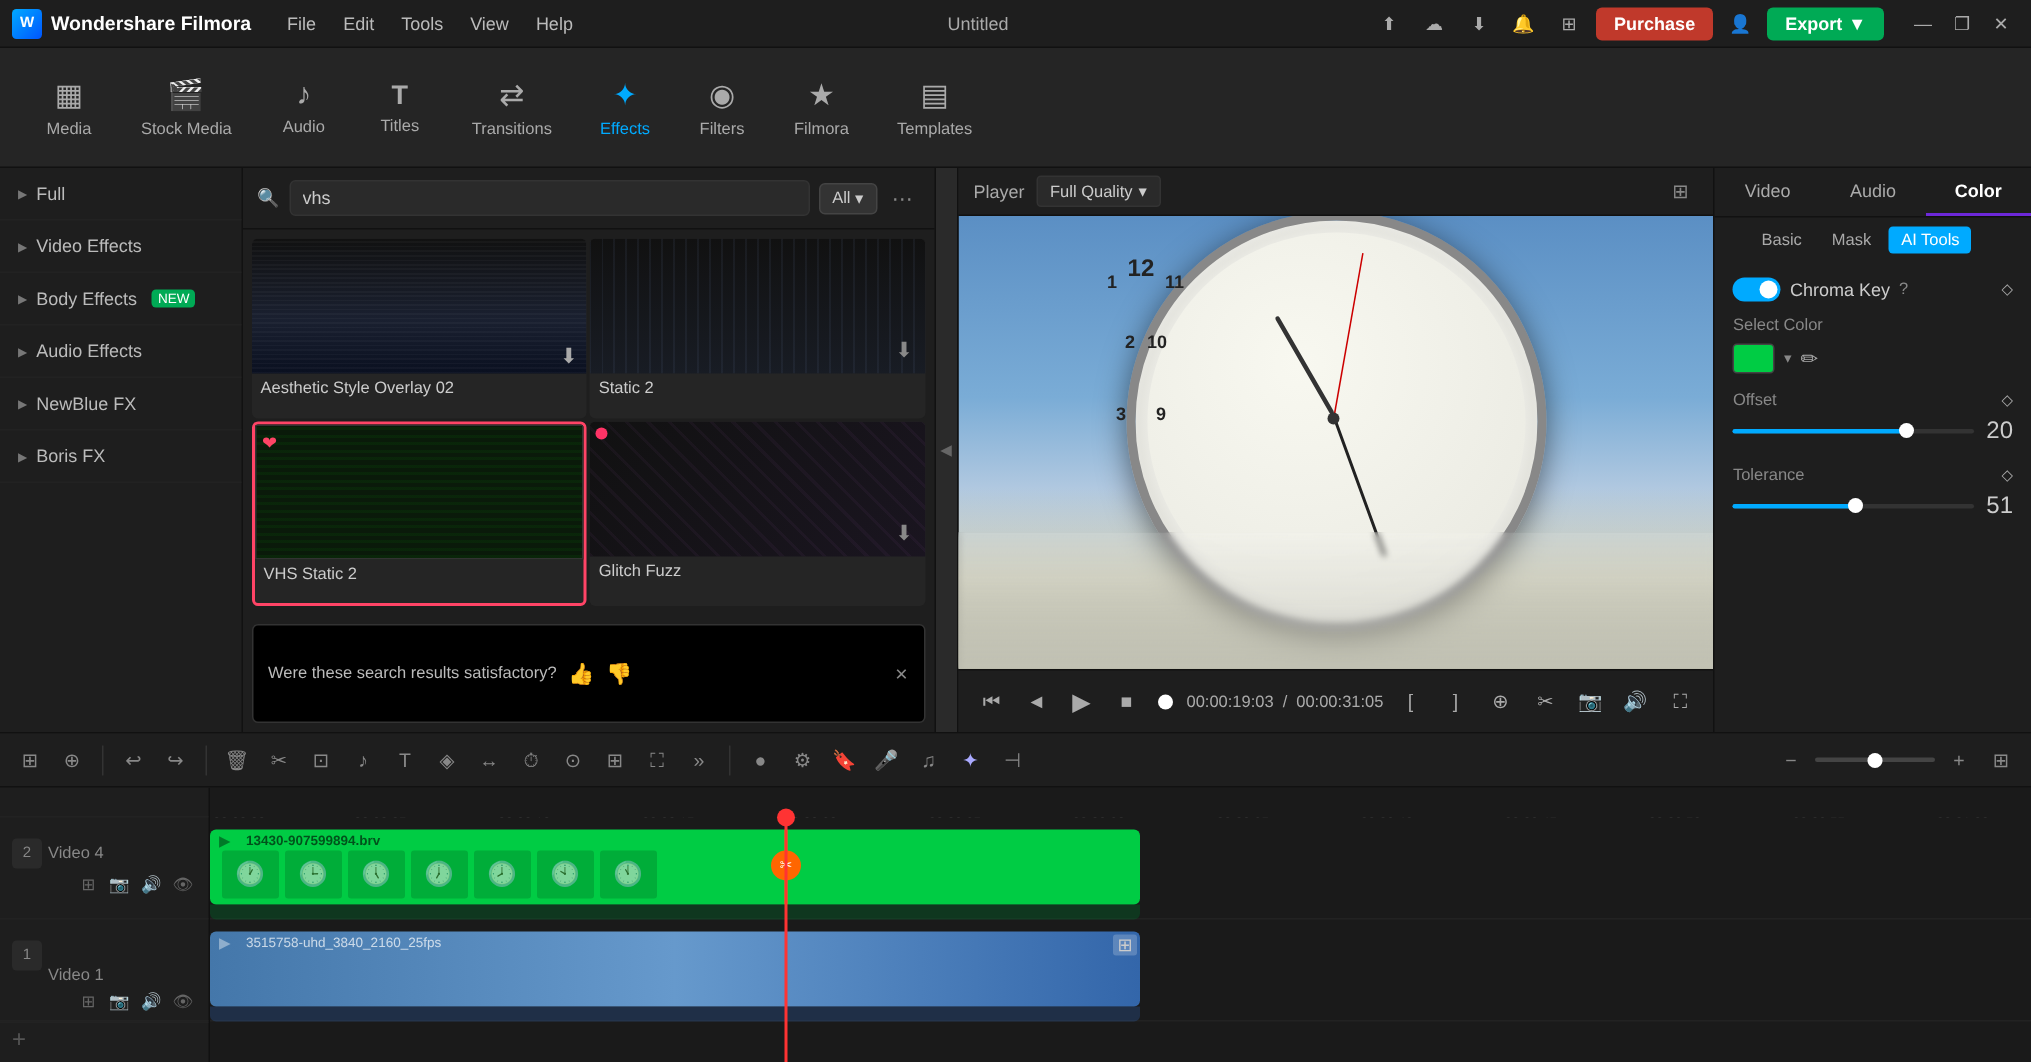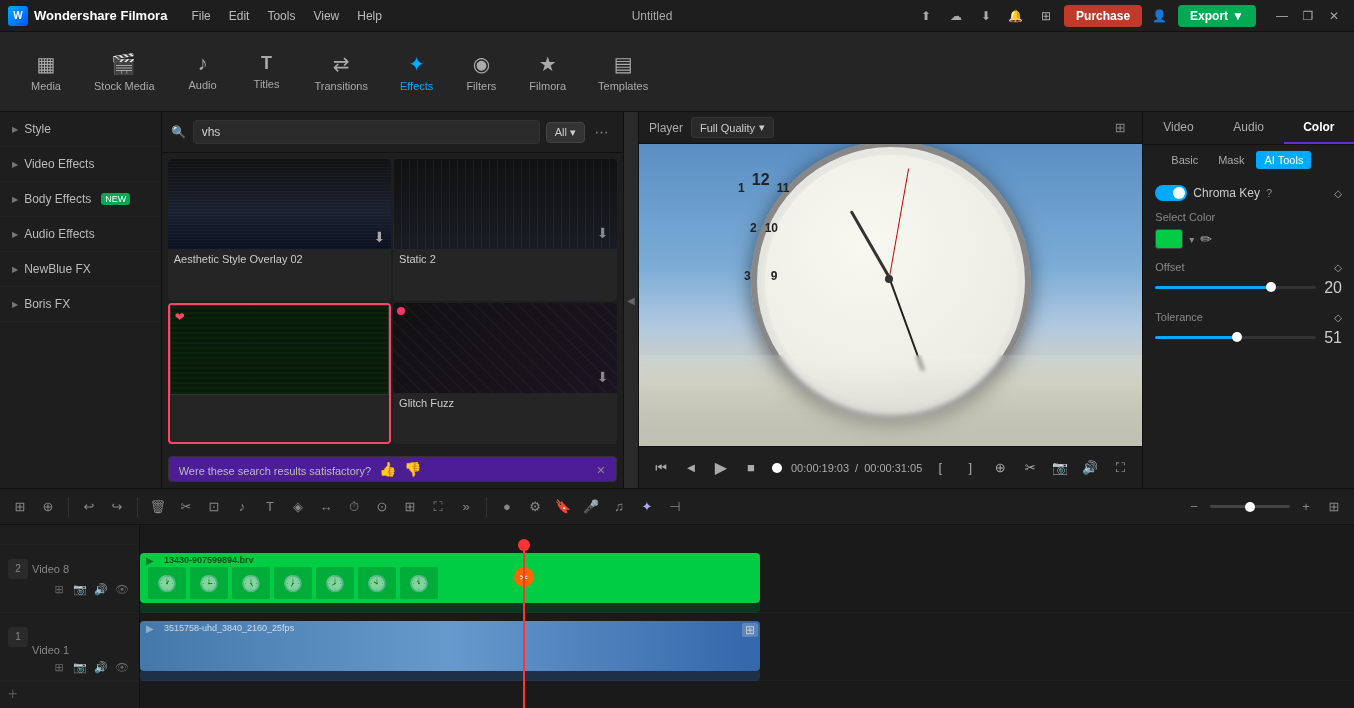--- a/index.html
+++ b/index.html
@@ -42,21 +42,21 @@
     .search-filter { background: #333; border: 1px solid #444; border-radius: 4px; padding: 3px 8px; color: #ccc; font-size: 11px; cursor: pointer; display: flex; align-items: center; gap: 3px; }
     .search-more { color: #888; cursor: pointer; font-size: 14px; padding: 2px 4px; }
     .effects-grid { flex: 1; display: grid; grid-template-columns: 1fr 1fr; gap: 2px; padding: 6px; overflow-y: auto; position: relative; }
     .effect-item { background: #252525; border-radius: 4px; overflow: hidden; cursor: pointer; position: relative; }
     .effect-item.selected { border: 2px solid #ff4466; }
     .effect-thumb { width: 100%; height: 90px; background: #1a1a1a; display: flex; align-items: center; justify-content: center; position: relative; overflow: hidden; }
     .effect-thumb-dark { background: linear-gradient(135deg, #111 0%, #222 50%, #111 100%); }
     .effect-thumb-vhs { background: #0a1a0a; border: 1px solid #333; }
     .effect-name { padding: 4px 6px; font-size: 11px; color: #ccc; }
     .effect-download { position: absolute; bottom: 26px; right: 4px; color: #aaa; font-size: 14px; }
-    .satisfaction-bar { background: #4c1d95; border: 1px solid #333; border-radius: 4px; margin: 6px; padding: 4px 10px; display: flex; align-items: flex-end; gap: 8px; font-size: 11px; color: #bbb; }
+    .satisfaction-bar { background: #000000; border: 1px solid #333; border-radius: 4px; margin: 6px; padding: 24px 10px; display: flex; align-items: center; gap: 8px; font-size: 11px; color: #bbb; }
     .sat-close { color: #888; cursor: pointer; margin-left: auto; }
     .collapse-btn { width: 16px; background: #2a2a2a; border-right: 1px solid #111; display: flex; align-items: center; justify-content: center; cursor: pointer; color: #666; }
 
     
     .preview-area { flex: 1; background: #151515; display: flex; flex-direction: column; }
     .preview-header { height: 32px; background: #1e1e1e; display: flex; align-items: center; padding: 0 10px; gap: 8px; border-bottom: 1px solid #111; }
     .preview-label { font-size: 12px; color: #aaa; }
     .quality-select { background: #2a2a2a; border: 1px solid #333; border-radius: 3px; padding: 3px 8px; color: #ccc; font-size: 11px; cursor: pointer; display: flex; align-items: center; gap: 4px; }
     .preview-video { flex: 1; background: #000; display: flex; align-items: center; justify-content: center; position: relative; overflow: hidden; }
     .clock-bg { width: 100%; height: 100%; background: linear-gradient(180deg, #5b8fc4 0%, #7aacd6 40%, #b0c8e0 60%, #e0e0d0 80%, #c0c0b0 100%); position: relative; }
@@ -66,21 +66,21 @@
     .preview-progress-fill { height: 100%; background: #00aaff; border-radius: 2px; width: 62%; }
     .preview-progress-thumb { width: 10px; height: 10px; background: #fff; border-radius: 50%; position: absolute; top: -3px; left: 62%; transform: translateX(-50%); }
     .preview-time { font-size: 11px; color: #aaa; white-space: nowrap; }
     .ctrl-btn { width: 24px; height: 24px; display: flex; align-items: center; justify-content: center; cursor: pointer; color: #aaa; border-radius: 3px; font-size: 13px; }
 
     
     .right-panel { width: 220px; background: #1e1e1e; border-left: 1px solid #111; display: flex; flex-direction: column; overflow-y: auto; }
     .right-tabs { display: flex; border-bottom: 1px solid #111; }
     .right-tab { flex: 1; padding: 8px 4px; text-align: center; font-size: 12px; color: #aaa; cursor: pointer; border-bottom: 2px solid transparent; }
     .right-tab.active { color: #fff; border-bottom: 2px solid #6d28d9; font-weight: bold; }
-    .right-subtabs { display: flex; padding: 6px 20px; gap: 4px; }
+    .right-subtabs { display: flex; padding: 6px 0; gap: 4px; margin-left: 23px; }
     .right-subtab { padding: 3px 8px; font-size: 11px; color: #aaa; cursor: pointer; border-radius: 3px; }
     .right-subtab.active { background: #00aaff; color: #fff; }
     .panel-section { padding: 10px 12px; }
     .panel-row { display: flex; align-items: center; justify-content: space-between; margin-bottom: 10px; }
     .toggle-on { width: 32px; height: 16px; background: #00aaff; border-radius: 8px; position: relative; cursor: pointer; }
     .toggle-on::after { content: ''; width: 12px; height: 12px; background: #fff; border-radius: 50%; position: absolute; top: 2px; right: 2px; }
     .chroma-label { font-size: 12px; color: #ccc; font-weight: 500; }
     .question-icon { color: #888; font-size: 11px; cursor: pointer; }
     .color-swatch { width: 28px; height: 20px; background: #00cc44; border: 1px solid #444; border-radius: 3px; cursor: pointer; }
     .color-arrow { color: #888; cursor: pointer; font-size: 10px; }
@@ -188,21 +188,21 @@
     <span class="t-icon">▤</span>
     <span class="t-label">Templates</span>
   </div>
 </div>
 
 <div class="main-area">
 
   <div class="left-panel">
     <div class="left-panel-item">
       <span class="arrow">▶</span>
-      <span>Style</span>
+      <span>Full</span>
     </div>
     <div class="left-panel-item">
       <span class="arrow">▶</span>
       <span>Video Effects</span>
     </div>
     <div class="left-panel-item">
       <span class="arrow">▶</span>
       <span>Body Effects</span>
       <span class="new-badge">NEW</span>
     </div>
@@ -250,20 +250,21 @@
         </div>
         <div class="effect-name">Static 2</div>
       </div>
 
       <div class="effect-item selected" style="border:2px solid #ff4466;">
         <div class="effect-thumb effect-thumb-vhs" style="background:#0a1a0a;position:relative;">
           <span style="position:absolute;top:4px;left:4px;color:#ff4466;font-size:12px;">❤</span>
           <div style="width:100%;height:100%;background:repeating-linear-gradient(0deg,rgba(0,255,0,0.05) 0px,rgba(0,255,0,0.05) 2px,transparent 2px,transparent 5px);"></div>
           <div style="position:absolute;bottom:8px;right:8px;color:#aaa;font-size:12px;"></div>
         </div>
+        <div class="effect-name">VHS Static 2</div>
       </div>
 
       <div class="effect-item">
         <div class="effect-thumb" style="background:linear-gradient(135deg,#111 0%,#1a1520 100%);position:relative;">
           <div style="position:absolute;top:4px;left:4px;width:8px;height:8px;background:#ff3366;border-radius:50%;"></div>
           <div style="width:100%;height:100%;background:repeating-linear-gradient(45deg,rgba(180,100,200,0.05) 0px,rgba(180,100,200,0.05) 2px,transparent 2px,transparent 10px);"></div>
           <div style="position:absolute;bottom:8px;right:8px;color:#888;font-size:14px;">⬇</div>
         </div>
         <div class="effect-name">Glitch Fuzz</div>
       </div>
@@ -461,21 +462,21 @@
 
   <div class="timeline-content">
 
     <div class="timeline-tracks-label">
       <div style="height:20px;border-bottom:1px solid #222;"></div>
 
       <div class="track-label">
         <div style="display:flex;flex-direction:column;align-items:flex-start;gap:2px;flex:1;">
           <div style="display:flex;align-items:center;gap:4px;">
             <div class="track-num">2</div>
-            <span style="font-size:11px;color:#888;">Video 8</span>
+            <span style="font-size:11px;color:#888;">Video 4</span>
           </div>
           <div class="track-controls">
             <div class="track-ctrl">⊞</div>
             <div class="track-ctrl">📷</div>
             <div class="track-ctrl">🔊</div>
             <div class="track-ctrl">👁</div>
           </div>
         </div>
       </div>
 

